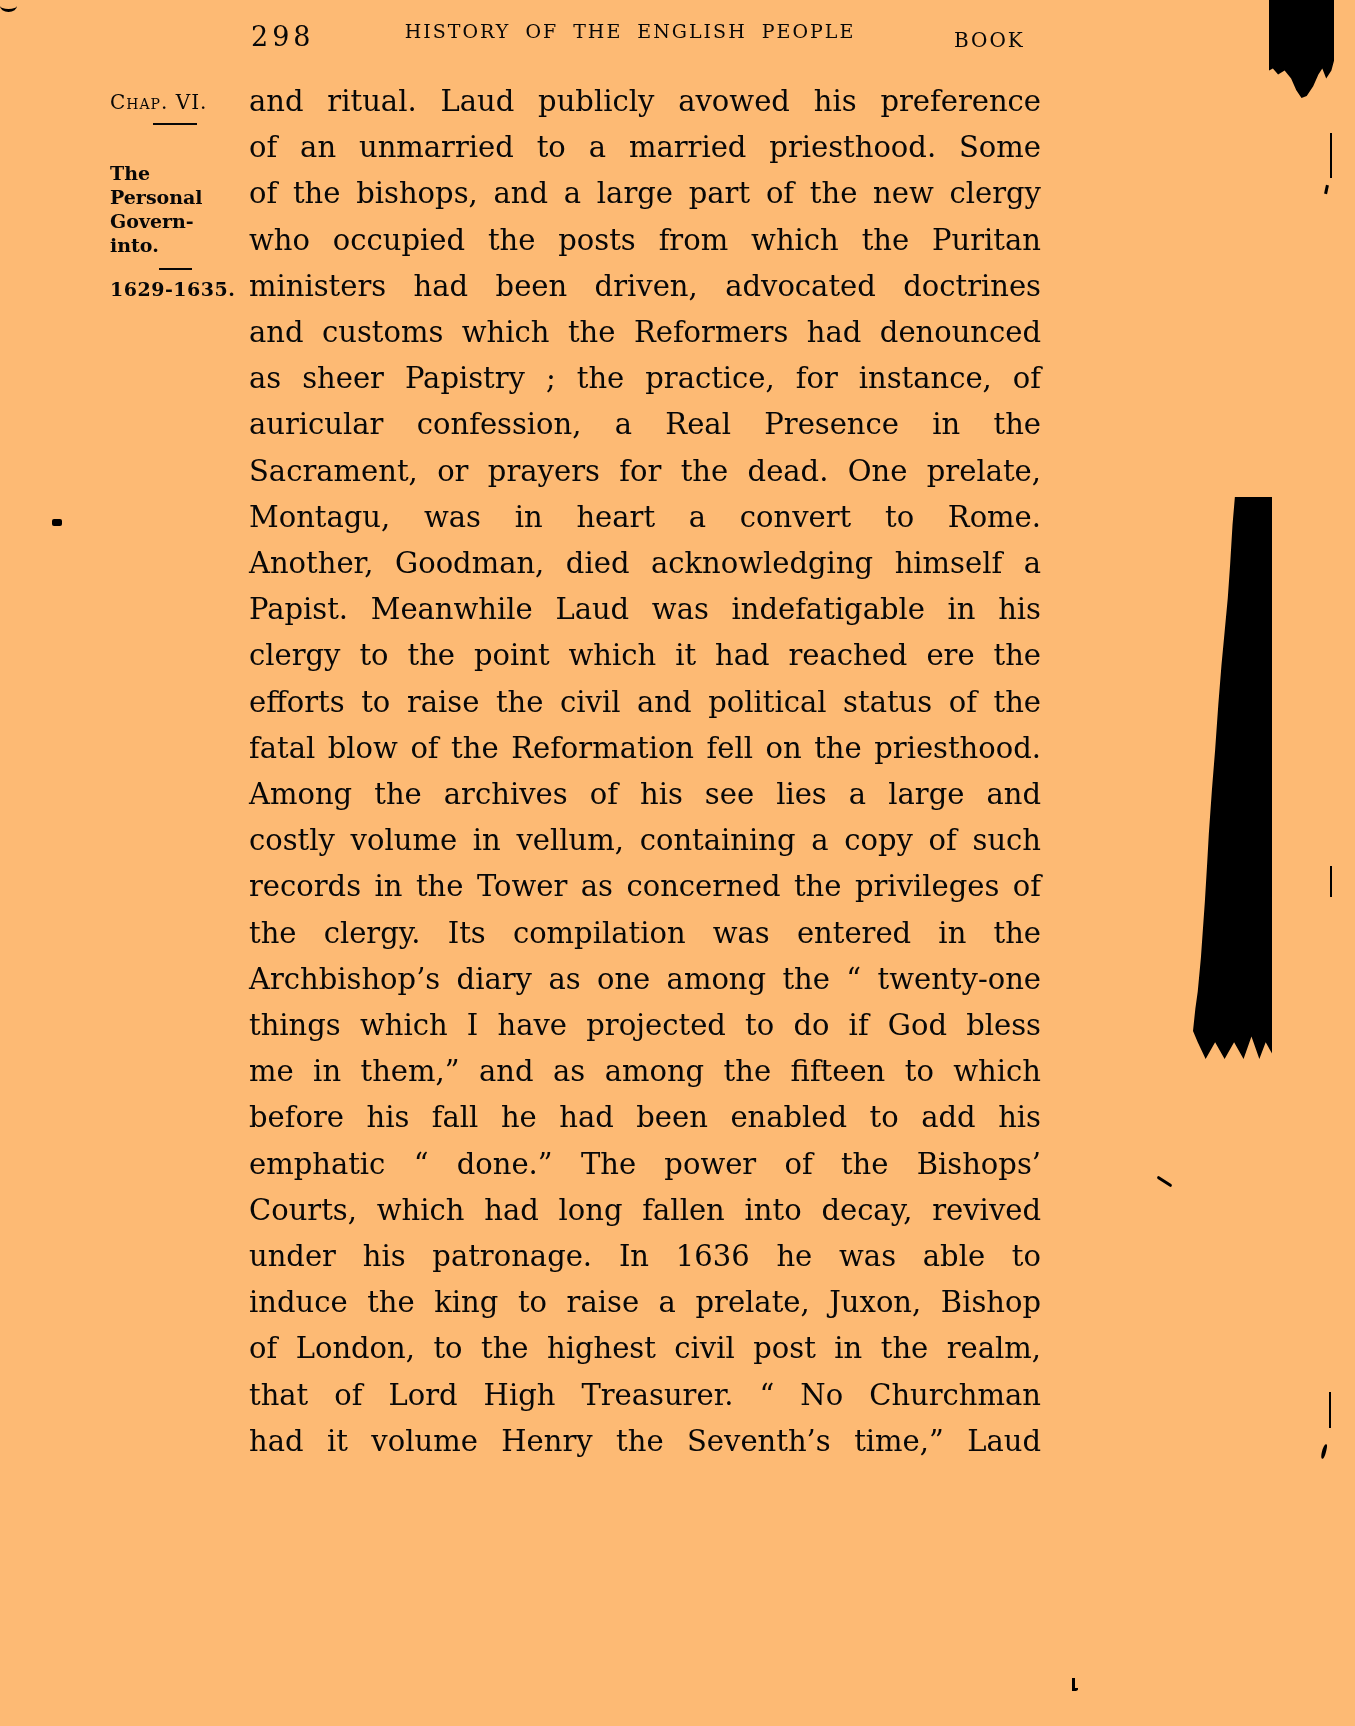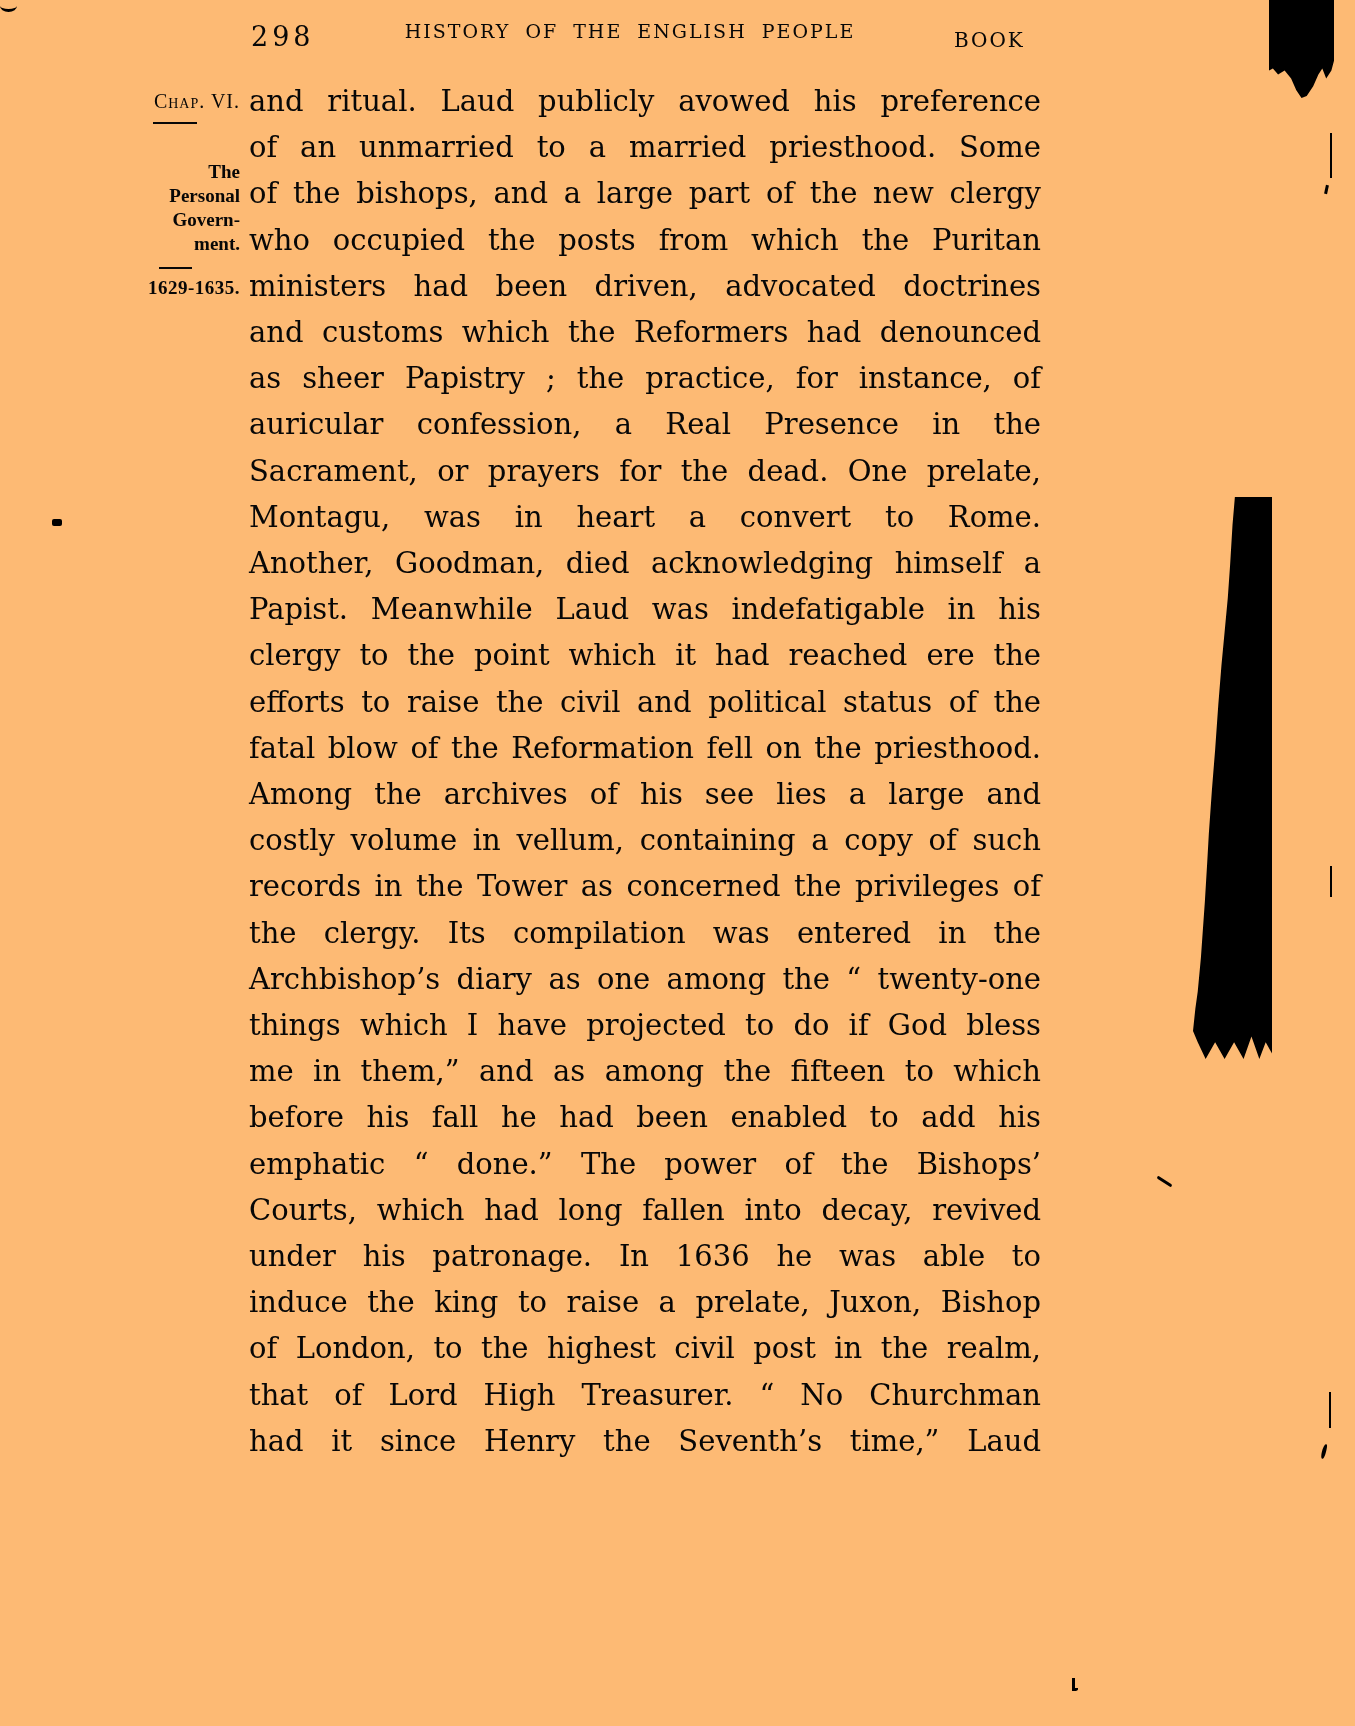--- a/index.html
+++ b/index.html
@@ -23,22 +23,21 @@
     white-space:nowrap;
   }
   .book-label{
     position:absolute;left:954px;top:28px;
     font-size:20px;letter-spacing:2px;
   }
 
   
   .margin-note{
     position:absolute;left:110px;top:90px;width:130px;
-    text-align:right;
-    font-family:Liberation Serif, serif;
+    text-align:left;
   }
   .chap{
     font-variant:small-caps;
     font-size:20px;letter-spacing:1px;
   }
   .margin-rule{height:0;border-top:2px solid #070707;margin:9px auto 7px auto;}
   .rule-1{width:44px;}
   .rule-2{width:33px;border-top-width:2px;margin-top:11px;margin-bottom:8px;}
   .topic{font-weight:bold;font-size:19px;line-height:24px;margin-top:36px;}
   .dates{font-weight:bold;font-size:19px;letter-spacing:0.5px;}
@@ -87,21 +86,21 @@
   <span class="head-title">HISTORY OF THE ENGLISH PEOPLE</span>
   <span class="book-label">BOOK</span>
 
   <aside class="margin-note">
     <div class="chap">Chap. VI.</div>
     <div class="margin-rule rule-1"></div>
     <div class="topic">
       <div>The</div>
       <div>Personal</div>
       <div>Govern-</div>
-      <div>ment.</div>
+      <div>into.</div>
     </div>
     <div class="margin-rule rule-2"></div>
     <div class="dates">1629-1635.</div>
   </aside>
 
   <main class="body-text">
     <div class="line">and ritual.  Laud publicly avowed his preference</div>
     <div class="line">of an unmarried to a married priesthood.  Some</div>
     <div class="line">of the bishops, and a large part of the new clergy</div>
     <div class="line">who occupied the posts from which the Puritan</div>
@@ -123,21 +122,21 @@
     <div class="line">Archbishop’s diary as one among the “ twenty-one</div>
     <div class="line">things which I have projected to do if God bless</div>
     <div class="line">me in them,” and as among the fifteen to which</div>
     <div class="line">before his fall he had been enabled to add his</div>
     <div class="line">emphatic “ done.”   The power of the Bishops’</div>
     <div class="line">Courts, which had long fallen into decay, revived</div>
     <div class="line">under his patronage.  In 1636 he was able to</div>
     <div class="line">induce the king to raise a prelate, Juxon, Bishop</div>
     <div class="line">of London, to the highest civil post in the realm,</div>
     <div class="line">that of Lord High Treasurer.  “ No Churchman</div>
-    <div class="line">had it since Henry the Seventh’s time,” Laud</div>
+    <div class="line">had it volume Henry the Seventh’s time,” Laud</div>
   </main>
 
   <div class="artifact blob-top-right"></div>
   <div class="artifact blob-mid-right"></div>
   <div class="artifact hairline hairline-1"></div>
   <div class="artifact speck-r"></div>
   <div class="artifact hairline hairline-2"></div>
   <div class="artifact hairline hairline-3"></div>
   <div class="artifact comma-mark"></div>
   <div class="artifact diag-tick"></div>

